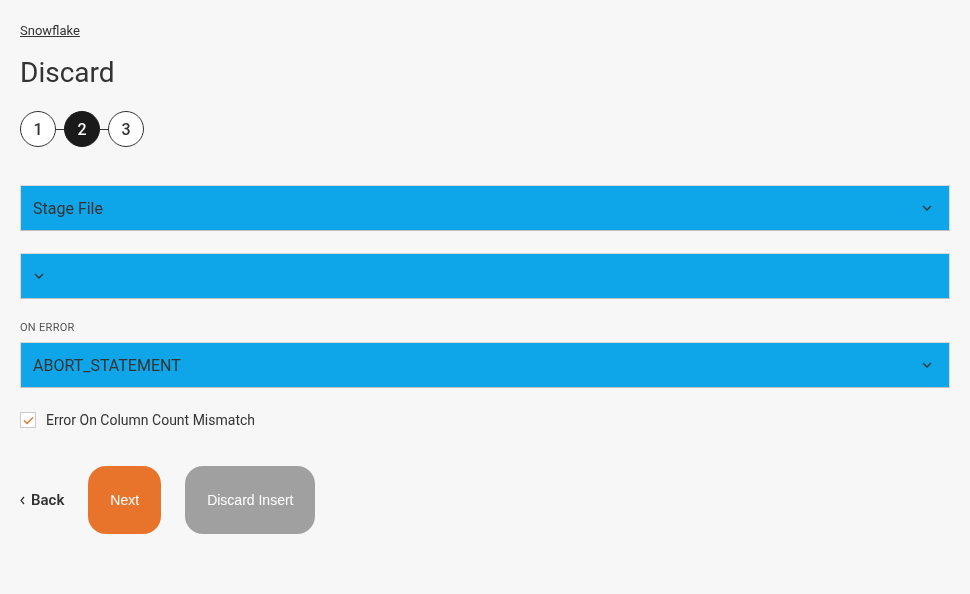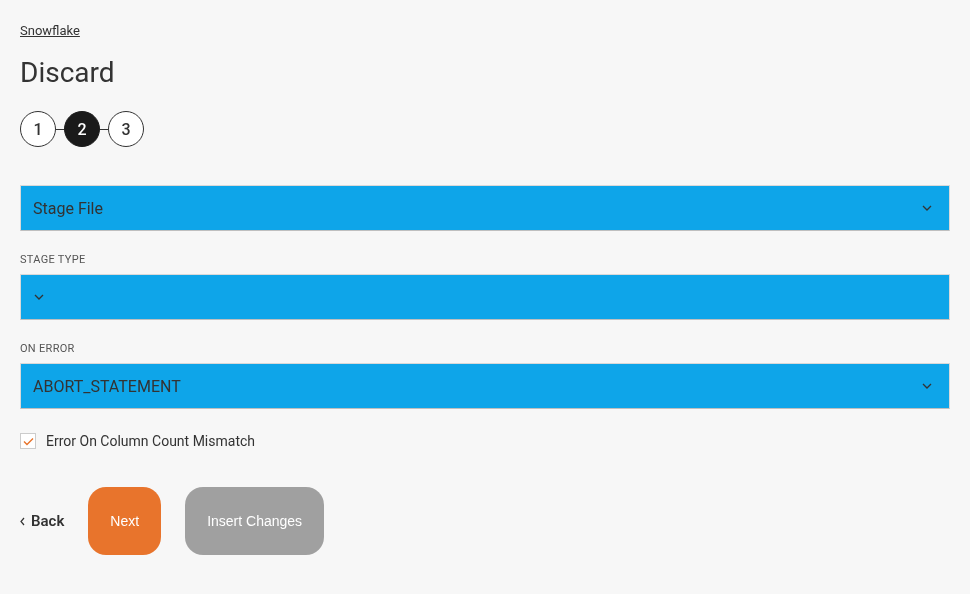--- a/index.html
+++ b/index.html
@@ -178,21 +178,20 @@
     <span class="select-value">Stage File</span>
     <span class="chevron">
       <svg viewBox="0 0 10 6">
           <path d="M1 1 L5 5 L9 1" stroke="#333" stroke-width="1.3" fill="none"></path>
         </svg>
     </span>
   </div>
 </div>
 
 <div class="field">
-  <div class="field-label">STAGE TYPE</div>
   <div class="select-wrap">
     <span class="chevron">
       <svg viewBox="0 0 10 6">
           <path d="M1 1 L5 5 L9 1" stroke="#333" stroke-width="1.3" fill="none"></path>
         </svg>
     </span>
   </div>
 </div>
 
 <div class="field">
@@ -219,17 +218,17 @@
 <div class="button-row">
   <div class="back-btn">
     <span>
       <svg viewBox="0 0 5 9">
           <path d="M4 1 L1 4.5 L4 8" stroke="#333" stroke-width="1.2" fill="none"></path>
         </svg>
     </span>
     <span>Back</span>
   </div>
   <button class="btn btn-primary">Next</button>
-  <button class="btn btn-secondary">Insert Changes</button>
+  <button class="btn btn-secondary">Discard Insert</button>
 </div>
 
 
 
 
 </body></html>

